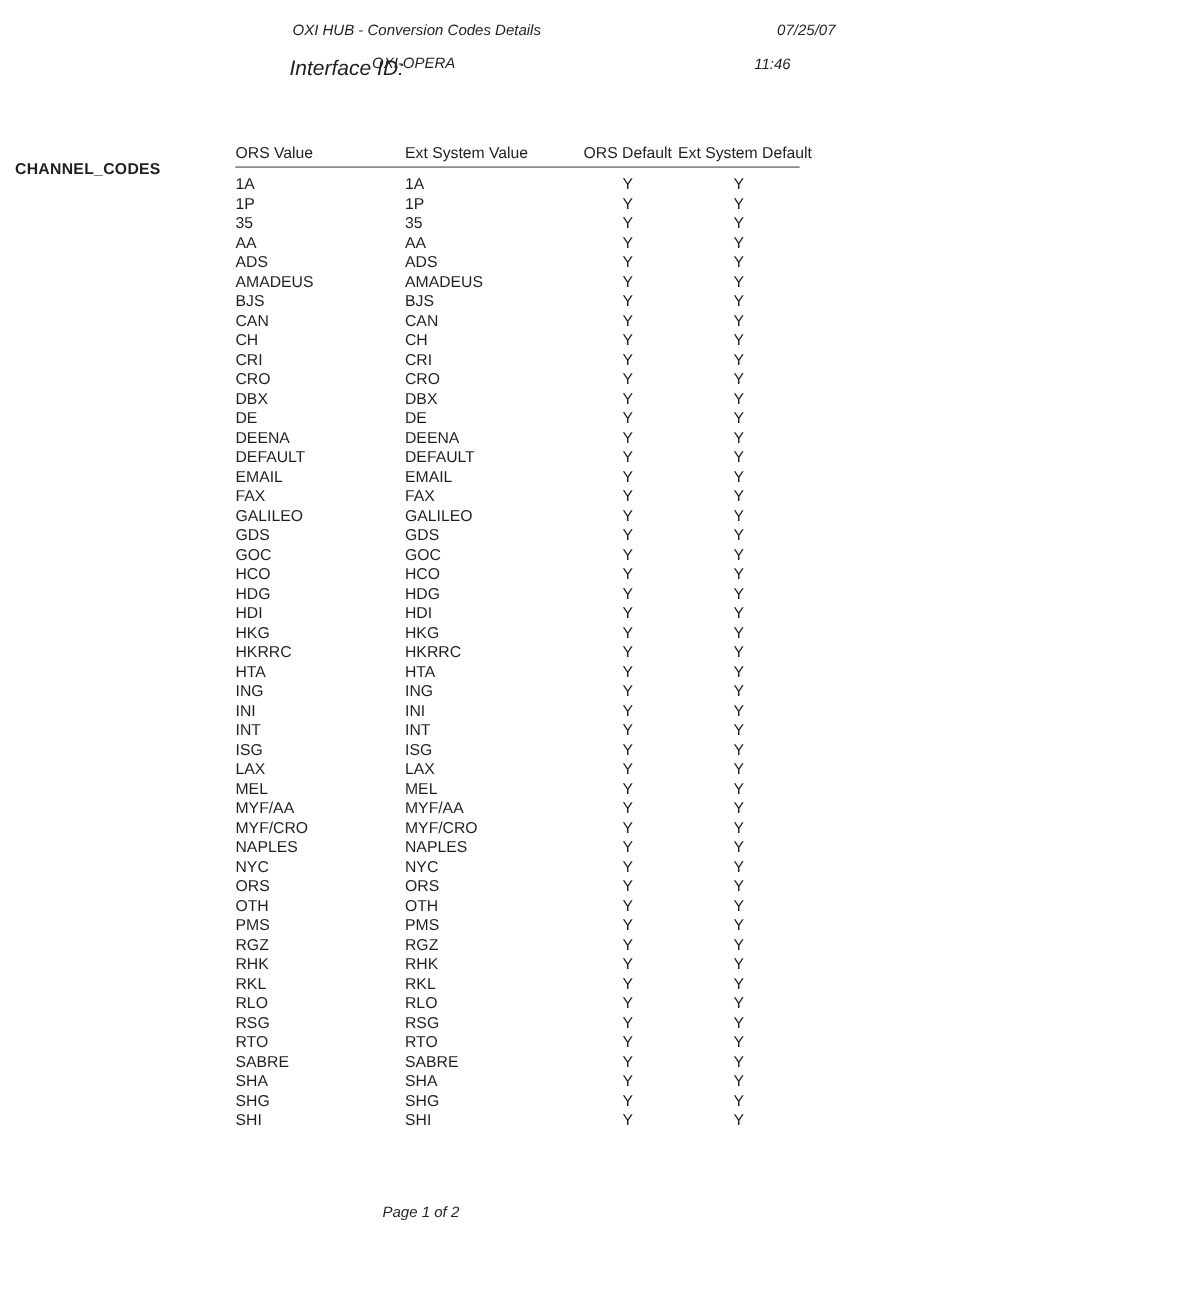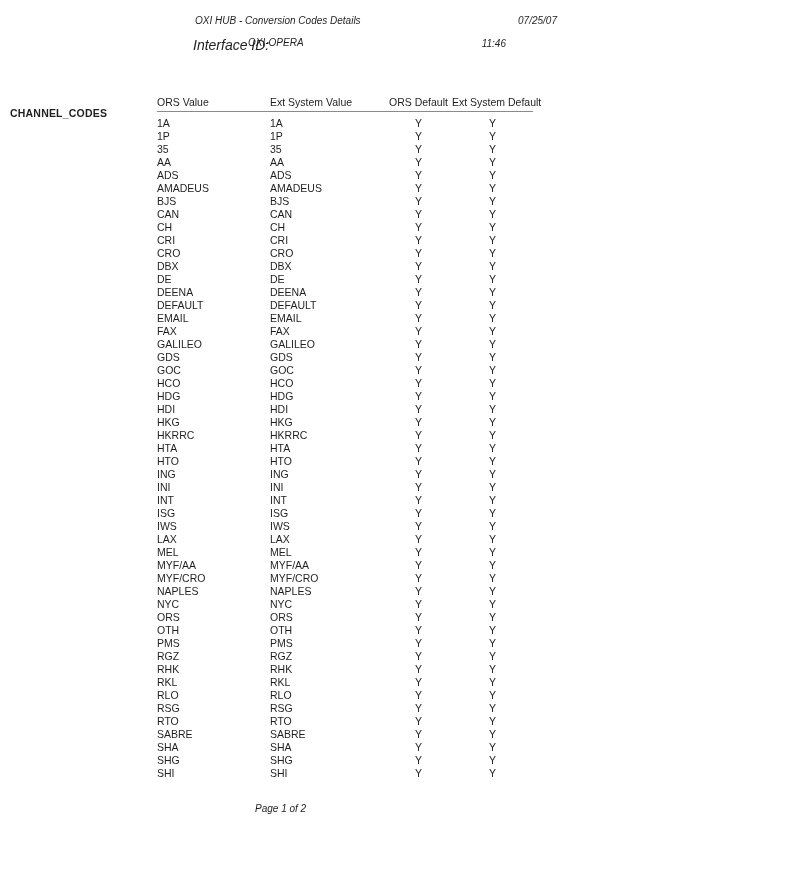--- a/index.html
+++ b/index.html
@@ -6,21 +6,21 @@
   .page {
     position:relative; width:758px; height:870px; background:#ffffff;
     color:#1f1f1f; font-family:"Liberation Sans","DejaVu Sans",sans-serif;
     overflow:hidden;
     border-radius:13px;
   }
   .report-title { position:absolute; left:195px; top:15px; font-size:10px; font-style:italic; white-space:nowrap; }
   .report-date  { position:absolute; left:476px; top:15px; width:81px; text-align:right; font-size:10px; font-style:italic; }
   .if-label     { position:absolute; left:193px; top:37px; font-size:14px; font-style:italic; }
   .if-value     { position:absolute; left:248px; top:37px; font-size:10px; font-style:italic; }
-  .report-time  { position:absolute; left:428px; top:38px; width:78px; text-align:right; font-size:10px; font-style:italic; }
+  .report-time  { position:absolute; left:476px; top:38px; width:78px; text-align:center; font-size:10px; font-style:italic; }
   .section-label{ position:absolute; left:10px; top:99px; font-size:10.5px; font-weight:bold; letter-spacing:0.2px; white-space:nowrap;margin-top:8px; }
   table.codes {
     position:absolute; left:157px; top:96px; width:376px;
     border-collapse:collapse; table-layout:fixed; font-size:10.5px;
   }
   .codes col.c1 { width:113px; }
   .codes col.c2 { width:115px; }
   .codes col.c3 { width:67px; }
   .codes col.c4 { width:81px; }
   .codes th {
@@ -238,26 +238,20 @@
     <td class="center">Y</td>
   </tr>
 
   <tr>
     <td>HTA</td>
     <td>HTA</td>
     <td class="center">Y</td>
     <td class="center">Y</td>
   </tr>
 
-  <tr>
-    <td>HTO</td>
-    <td>HTO</td>
-    <td class="center">Y</td>
-    <td class="center">Y</td>
-  </tr>
 
   <tr>
     <td>ING</td>
     <td>ING</td>
     <td class="center">Y</td>
     <td class="center">Y</td>
   </tr>
 
   <tr>
     <td>INI</td>
@@ -273,26 +267,20 @@
     <td class="center">Y</td>
   </tr>
 
   <tr>
     <td>ISG</td>
     <td>ISG</td>
     <td class="center">Y</td>
     <td class="center">Y</td>
   </tr>
 
-  <tr>
-    <td>IWS</td>
-    <td>IWS</td>
-    <td class="center">Y</td>
-    <td class="center">Y</td>
-  </tr>
 
   <tr>
     <td>LAX</td>
     <td>LAX</td>
     <td class="center">Y</td>
     <td class="center">Y</td>
   </tr>
 
 
   <tr>

